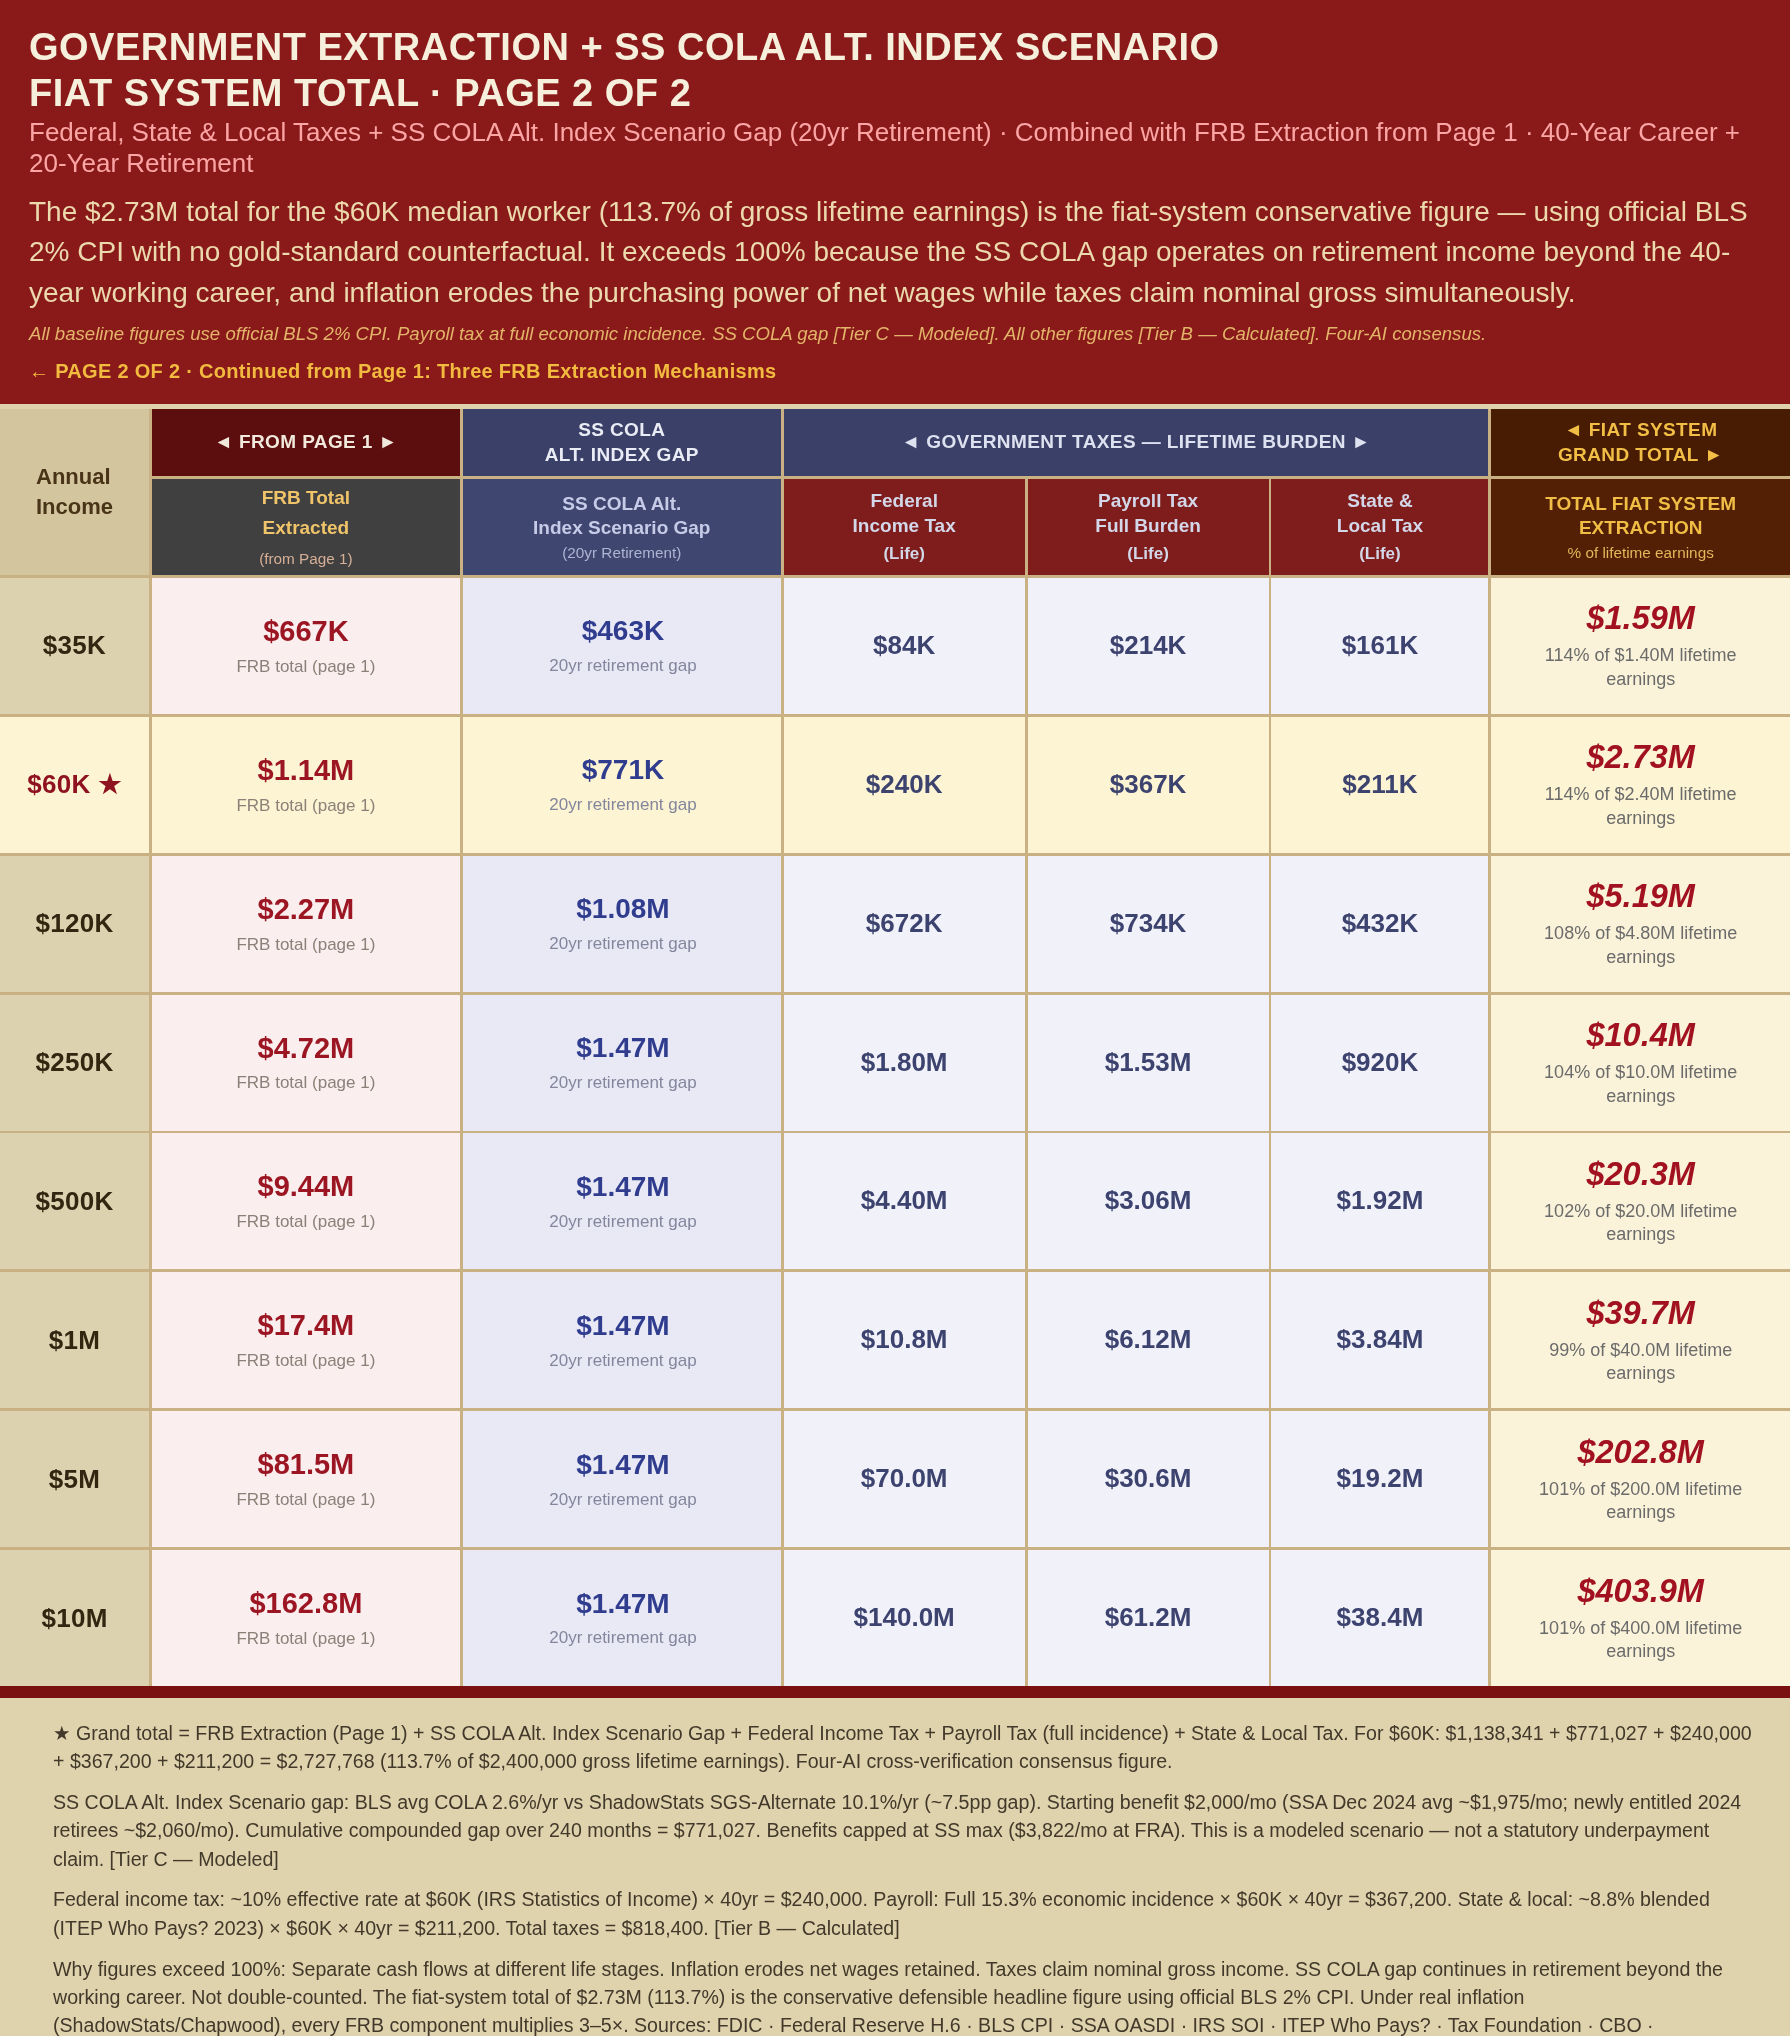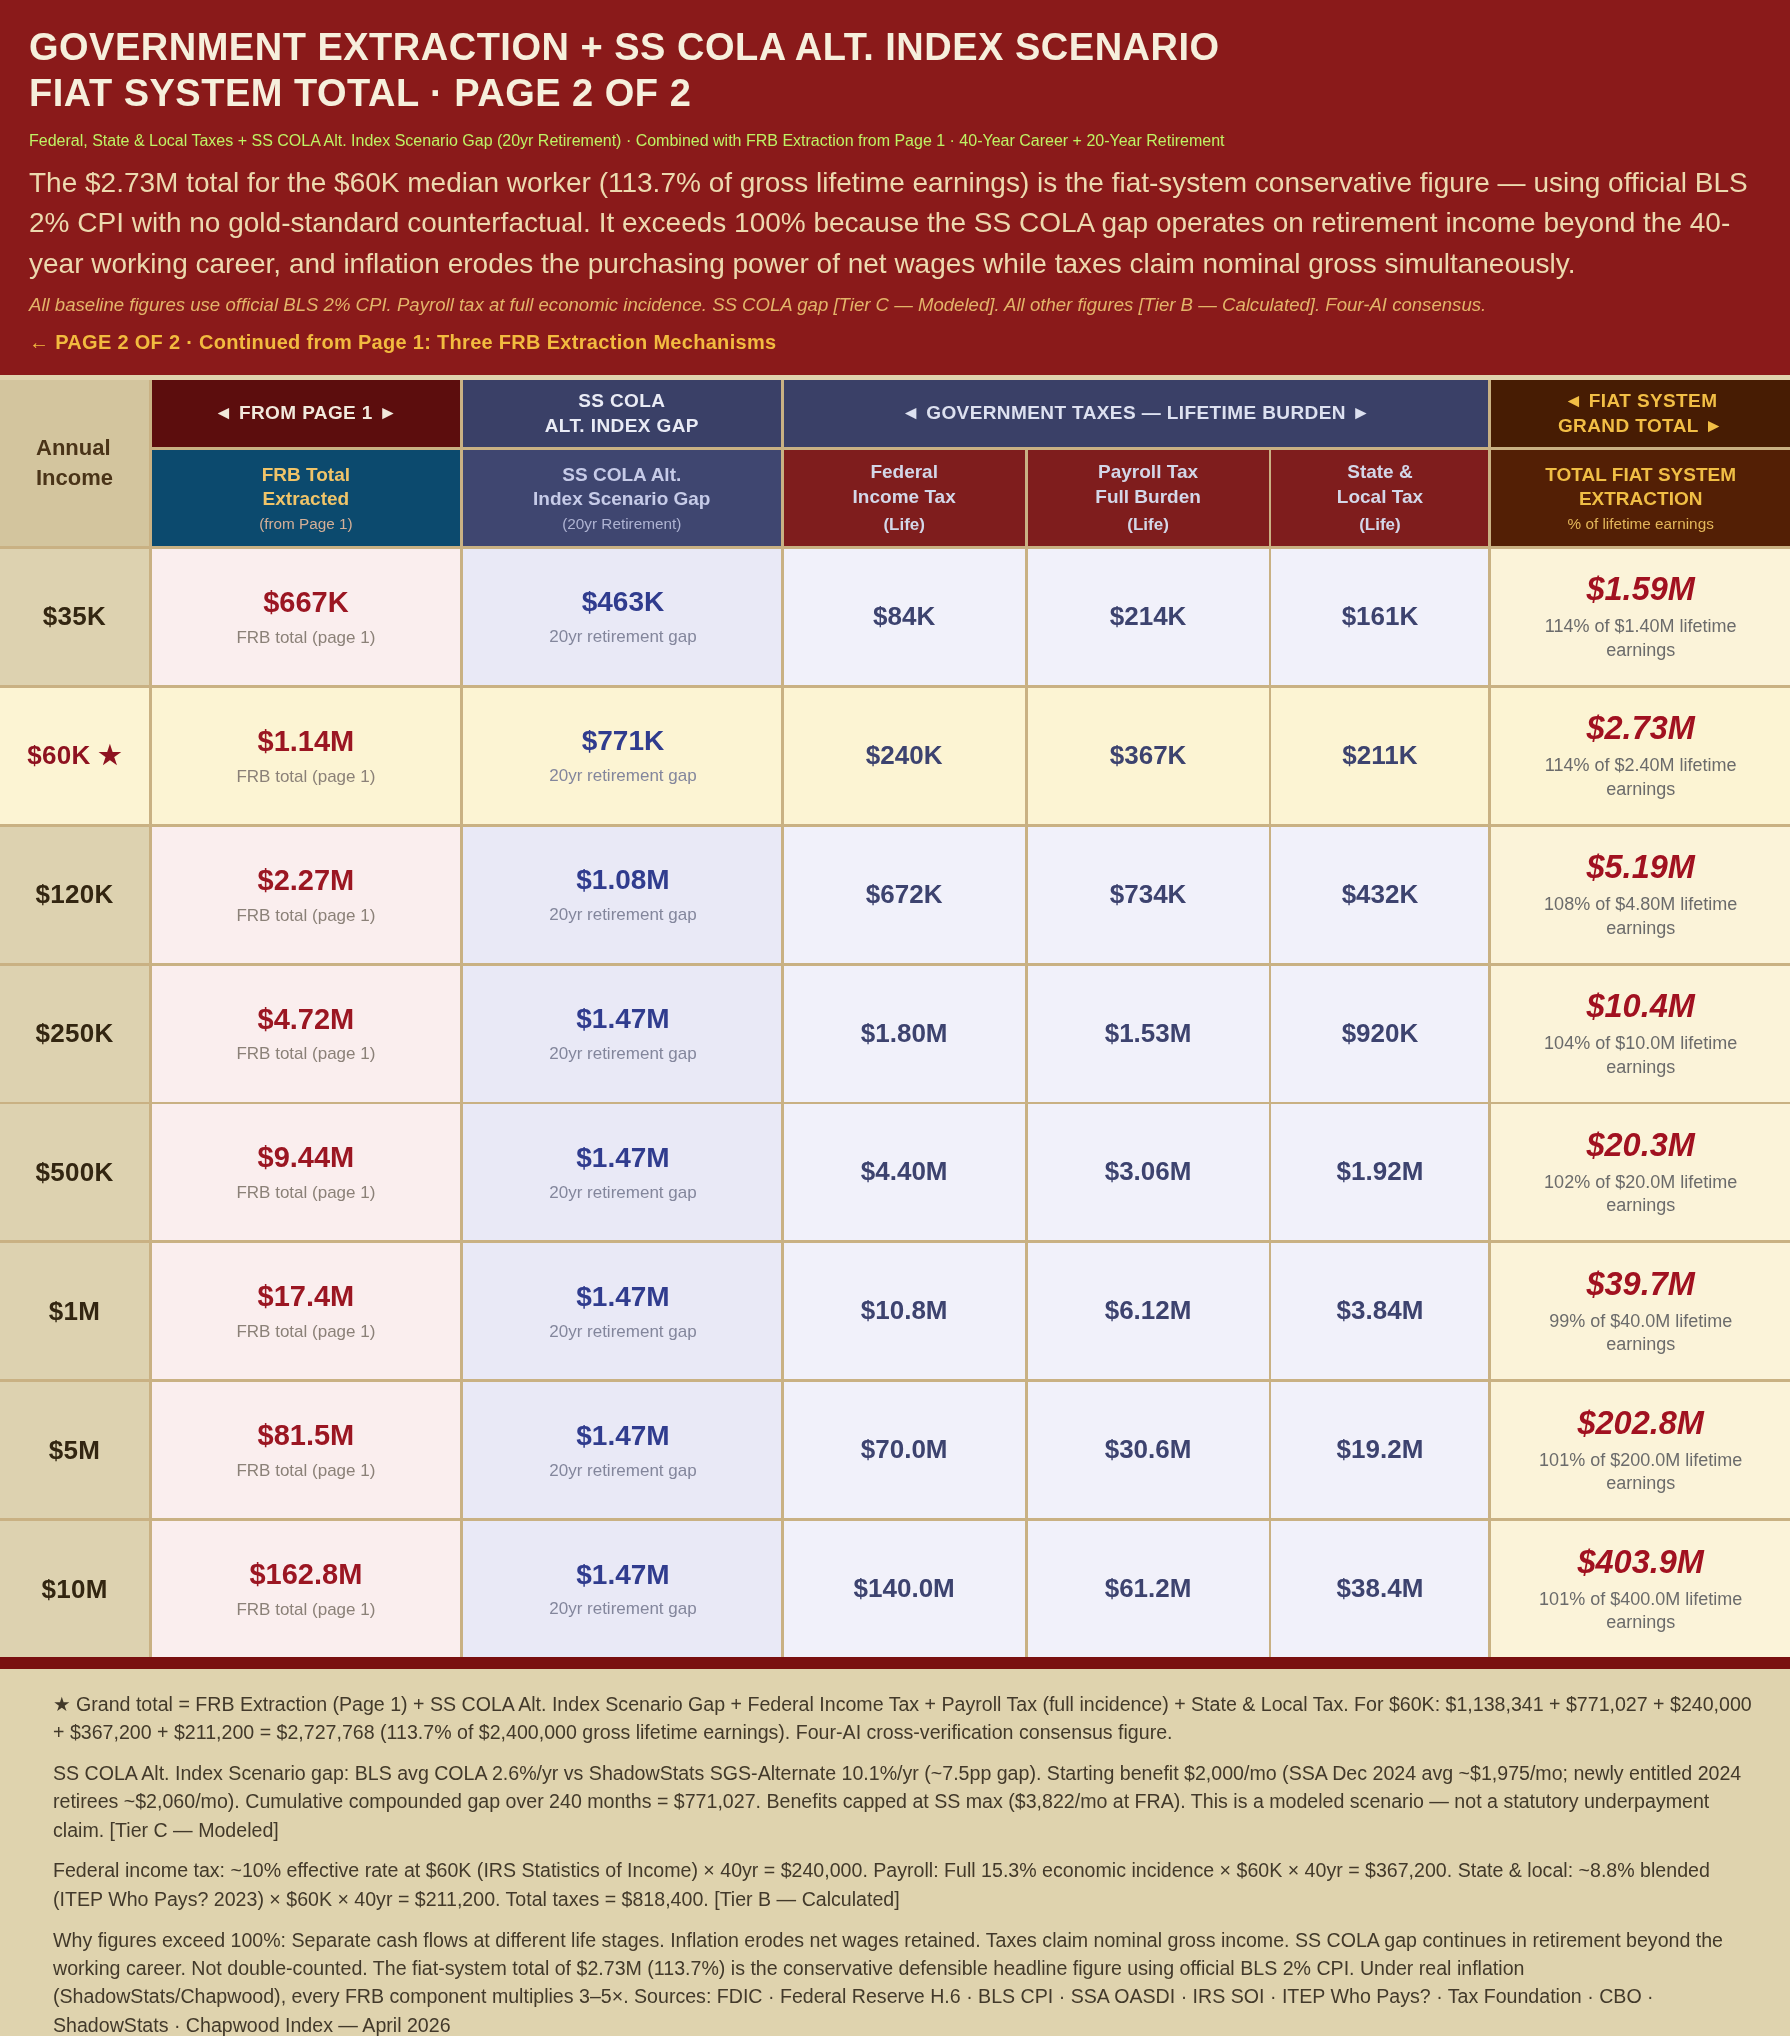--- a/index.html
+++ b/index.html
@@ -9,36 +9,36 @@
   *{box-sizing:border-box;}
   html,body{margin:0;padding:0;}
   body{
     width:1790px;height:2036px;overflow:hidden;
     background:#DFD3AE;
     font-family:"Liberation Sans", sans-serif;
   }
   
   .header{background:#8A1A1A;padding:25px 29px 21px;}
   .title{color:#F6EFDC;font-size:38px;font-weight:bold;line-height:1.2;letter-spacing:0.5px;}
-  .subtitle{color:#bef264;font-size:16px;margin-top:16px;}
+  .subtitle{color:#fca5a5;font-size:26px;margin-top:1px;}
   .paragraph{color:#ECD9AE;font-size:28px;line-height:1.45;margin-top:12.4px;max-width:1735px;}
   .note{color:#E3B469;font-size:18.6px;font-style:italic;margin-top:9.6px;}
   .continue{color:#F2BB3F;font-size:20px;font-weight:bold;margin-top:15.3px;letter-spacing:0.3px;}
   
   .table{margin-top:4.8px;display:flex;flex-direction:column;gap:2.9px;background:var(--border);}
   .grid{display:grid;grid-template-columns:var(--cols);column-gap:2.9px;background:var(--border);}
   .grid-head{grid-template-rows:67px 96px;row-gap:2.9px;}
   .cell{display:flex;flex-direction:column;align-items:center;justify-content:center;text-align:center;padding:5.7px;}
   .corner{grid-row:1/3;grid-column:1;background:#D3C59E;align-items:flex-start;text-align:left;padding-left:36px;color:#4A3418;font-weight:bold;font-size:22px;line-height:1.35;}
   .g-frb{grid-column:2;grid-row:1;background:#5C0D0D;color:#F1E9DC;}
   .g-cola{grid-column:3;grid-row:1;background:#3A4067;color:#E9EBF5;}
   .g-gov{grid-column:4/7;grid-row:1;background:#3A4067;color:#DDE1F0;}
   .g-total{grid-column:7;grid-row:1;background:#471C03;color:#F2BE45;}
   .ghead{font-weight:bold;font-size:19px;letter-spacing:0.4px;line-height:1.3;}
-  .s-frb{grid-column:2;background:#0c4a6e;}
+  .s-frb{grid-column:2;background:#404040;gap:6px;}
   .s-frb .hlabel{color:#F0C469;}
   .s-frb .hsub{color:#D5AF97;}
   .s-cola{grid-column:3;background:#3F4670;}
   .s-cola .hlabel{color:#C6CBE8;}
   .s-cola .hsub{color:#AEB3D2;}
   .s-tax{background:#7f1d1d;}
   .s-tax .hlabel,.s-tax .hsub{color:#D3D7E8;}
   .s-tax .hsub{font-weight:bold;font-size:17px;margin-top:5.7px;}
   .s-total{grid-column:7;background:#531F05;}
   .s-total .hlabel{color:#F0BE45;}

